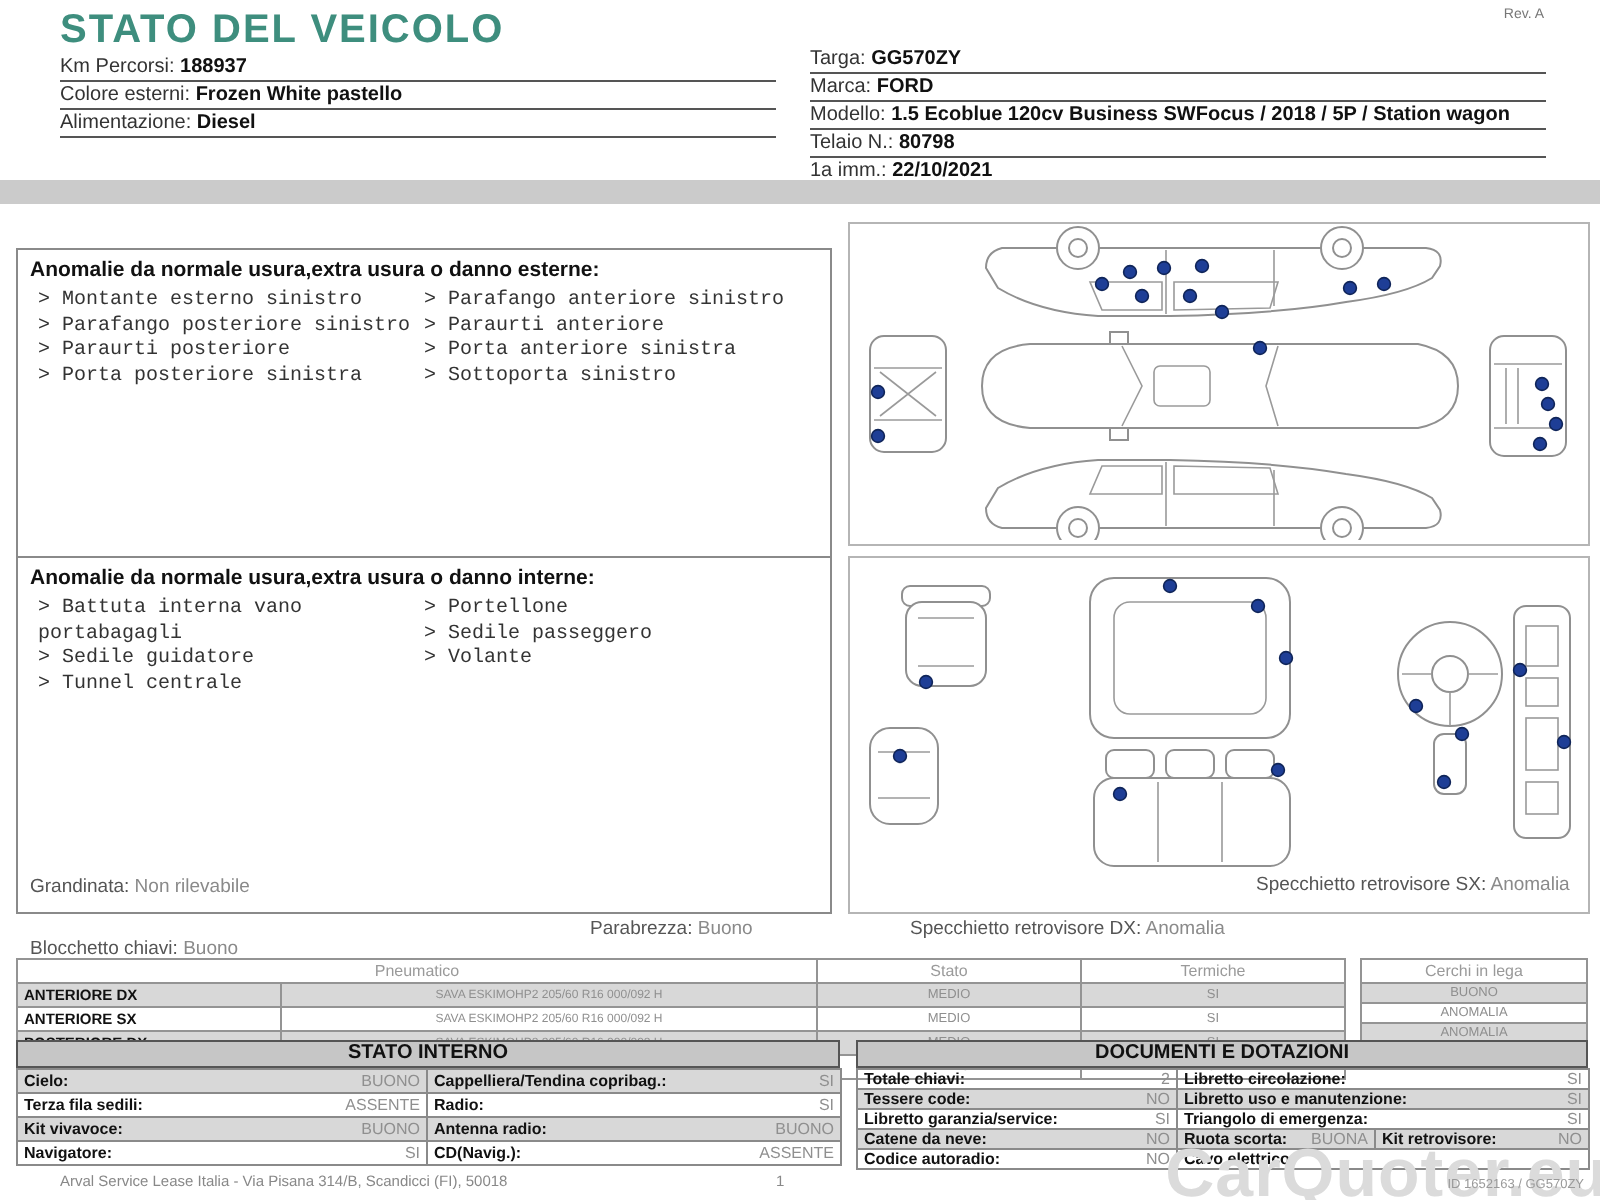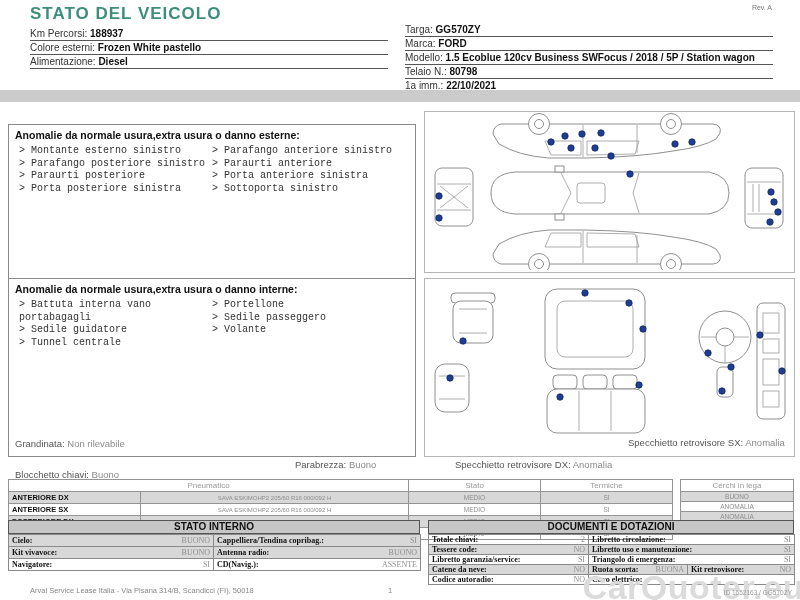--- a/index.html
+++ b/index.html
@@ -1,18 +1,18 @@
 <!DOCTYPE html>
 <html><head>
 <meta charset="utf-8">
 <style>
   html,body{margin:0;padding:0;background:#fff;}
   .page{position:relative;width:800px;height:600px;background:#fff;overflow:hidden;
         font-family:"Liberation Sans",sans-serif;color:#222;}
-  .title{position:absolute;left:30px;top:4px;margin:0;font-size:17px;font-weight:bold;
+  .title{position:absolute;left:30px;top:4px;margin:0;font-size:20px;font-weight:bold;
          color:#3e8e7e;letter-spacing:1px;}
   .rev{position:absolute;right:28px;top:4px;font-size:7px;color:#777;}
   .hdr{position:absolute;}
   .hdr-left{left:30px;top:27px;width:358px;}
   .hdr-right{left:405px;top:23px;width:368px;}
   .field{border-bottom:1px solid #555;padding:1px 0 1px;font-size:10px;line-height:11px;color:#333;}
   .field b{color:#111;}
   .band{position:absolute;left:0;top:90px;width:800px;height:12px;background:#cbcbcb;}
   .box{position:absolute;border:1px solid #8a8a8a;background:#fff;}
   .box-ext-list{left:8px;top:124px;width:406px;height:160px;}
@@ -34,21 +34,21 @@
   .tyres td,.tyres th,.wheels td,.wheels th{border:1px solid #949494;overflow:hidden;white-space:nowrap;}
   th.ghead{font-weight:normal;font-size:8px;color:#9a9a9a;height:9px;text-align:center;}
   .tyres tr,.wheels tr{height:8px;}
   td.pos{font-weight:bold;font-size:7.5px;color:#111;padding-left:3px;}
   td.spec{font-size:6px;color:#8f8f8f;text-align:center;}
   td.cen{font-size:6.5px;color:#8f8f8f;text-align:center;}
   tr.sh td{background:#d8d8d8;}
   .paneltable{position:absolute;}
   .ptitle{height:12px;line-height:12px;text-align:center;font-weight:bold;font-size:10px;
           background:#c6c6c6;border:1px solid #555;color:#111;}
-  .ptab{width:100%;table-layout:fixed;font-family:Liberation Serif, serif;}
+  .ptab{width:100%;table-layout:fixed;}
   .ptab td{border:1px solid #8a8a8a;padding:0;}
   .pcell{display:flex;justify-content:space-between;align-items:center;padding:0 3px;font-size:8px;}
   .si-table{left:8px;top:520px;width:412px;} .si-table .ptab td{height:11px;}
   .doc-table{left:428px;top:520px;width:366px;} .doc-table .ptab td{height:9px;}
   .pcell .lbl{font-weight:bold;color:#111;white-space:nowrap;overflow:hidden;}
   .pcell .val{color:#8f8f8f;white-space:nowrap;padding-left:4px;}
   .f-company{position:absolute;left:30px;top:586px;font-size:7.5px;color:#888;}
   .f-page{position:absolute;left:388px;top:586px;font-size:7.5px;color:#888;}
   .watermark{position:absolute;right:-4px;bottom:-7px;font-size:34px;font-weight:bold;
              color:#dbdbdb;z-index:5;letter-spacing:0.5px;}
@@ -302,20 +302,34 @@
                 <span class="val">BUONO</span>
               </div>
             </td>
         <td>
               <div class="pcell">
                 <span class="lbl">Cappelliera/Tendina copribag.:</span>
                 <span class="val">SI</span>
               </div>
             </td>
       </tr>
+      <tr>
+        <td>
+              <div class="pcell">
+                <span class="lbl">Terza fila sedili:</span>
+                <span class="val">ASSENTE</span>
+              </div>
+            </td>
+        <td>
+              <div class="pcell">
+                <span class="lbl">Radio:</span>
+                <span class="val">SI</span>
+              </div>
+            </td>
+      </tr>
       <tr class="sh">
         <td>
               <div class="pcell">
                 <span class="lbl">Kit vivavoce:</span>
                 <span class="val">BUONO</span>
               </div>
             </td>
         <td>
               <div class="pcell">
                 <span class="lbl">Antenna radio:</span>

